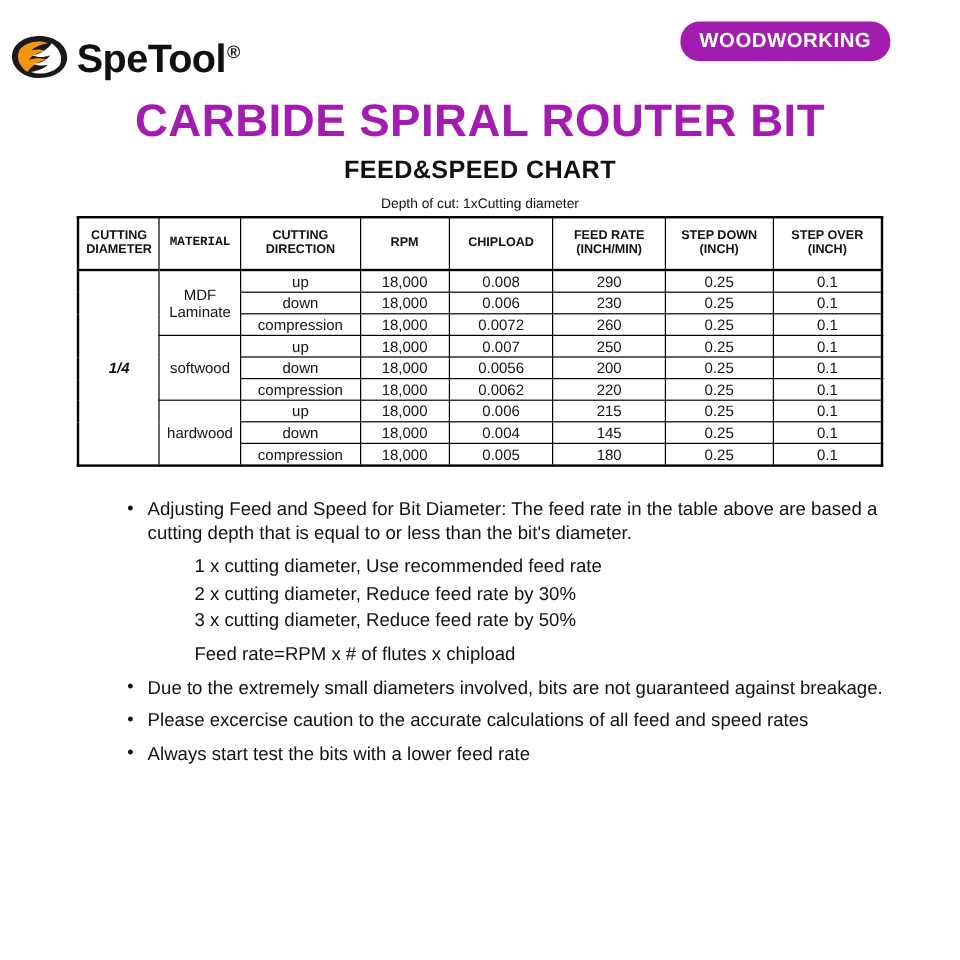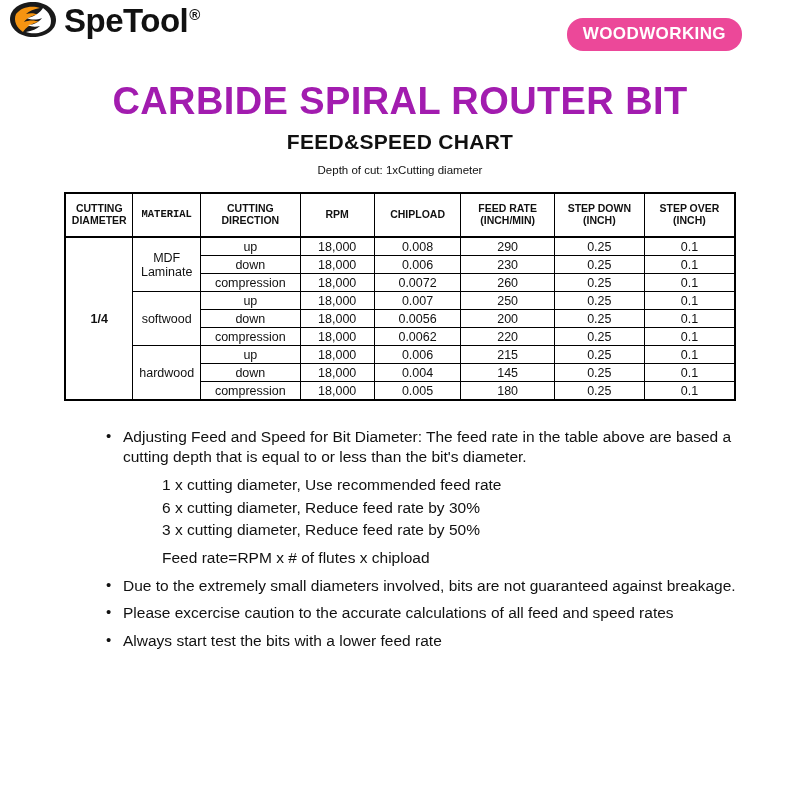--- a/index.html
+++ b/index.html
@@ -22,21 +22,21 @@
   }
 
   
   .header {
     position: relative;
     height: 62px;
   }
   .brand {
     position: absolute;
     left: 8px;
-    top: 0;
+    top: 28px;
     display: flex;
     align-items: center;
   }
   .logo-mark {
     width: 50px;
     height: 40px;
     position: relative;
     margin-right: 6px;
   }
   .brand-text {
@@ -49,21 +49,21 @@
   .brand-reg {
     font-size: 15px;
     font-weight: bold;
     vertical-align: super;
     margin-left: 1px;
   }
   .badge {
     position: absolute;
     right: 58px;
     top: 18px;
-    background: #ec4899;
+    background: #a21caf;
     color: #ffffff;
     font-size: 17px;
     font-weight: bold;
     letter-spacing: 0.4px;
     padding: 6px 16px 7px 16px;
     border-radius: 16px;
   }
 
   
   .title {
@@ -84,21 +84,21 @@
   }
   .depth-note {
     text-align: center;
     font-size: 11.5px;
     margin-top: 10px;
     color: #111;
   }
 
   
   .table-wrap {
-    margin: 16px auto 0 auto;
+    margin: 4px auto 0 auto;
     width: 672px;
   }
   table.chart {
     border-collapse: collapse;
     width: 100%;
     table-layout: fixed;
     border: 2px solid #000;
   }
   table.chart th,
   table.chart td {
@@ -117,20 +117,21 @@
     border-bottom: 2px solid #000;
   }
   table.chart tbody td {
     height: 17px;
     font-size: 12.5px;
   }
   td.diam {
     font-size: 21px;
     font-weight: bold;
     border-right: 2px solid #000;
+    font-style: italic;
   }
   td.material {
     font-size: 13px;
   }
   td.dir {
     font-size: 12.5px;
   }
   .grp-end td {
     border-bottom: 1px solid #000;
   }
@@ -324,21 +325,21 @@
         </tr>
 
       </tbody>
     </table>
   </div>
 
   <div class="notes">
     <div class="note-item">Adjusting Feed and Speed for Bit Diameter: The feed rate in the table above are based a cutting depth that is equal to or less than the bit's diameter.</div>
     <div class="sub-block">
       <div class="sub-line">1 x cutting diameter, Use recommended feed rate</div>
-      <div class="sub-line">6 x cutting diameter, Reduce feed rate by 30%</div>
+      <div class="sub-line">2 x cutting diameter, Reduce feed rate by 30%</div>
       <div class="sub-line">3 x cutting diameter, Reduce feed rate by 50%</div>
     </div>
     <div class="sub-block">
       <div class="sub-line">Feed rate=RPM x # of flutes x chipload</div>
     </div>
     <div class="note-item">Due to the extremely small diameters involved, bits are not guaranteed against breakage.</div>
     <div class="note-item">Please excercise caution to the accurate calculations of all feed and speed rates</div>
     <div class="note-item">Always start test the bits with a lower feed rate</div>
   </div>
 

